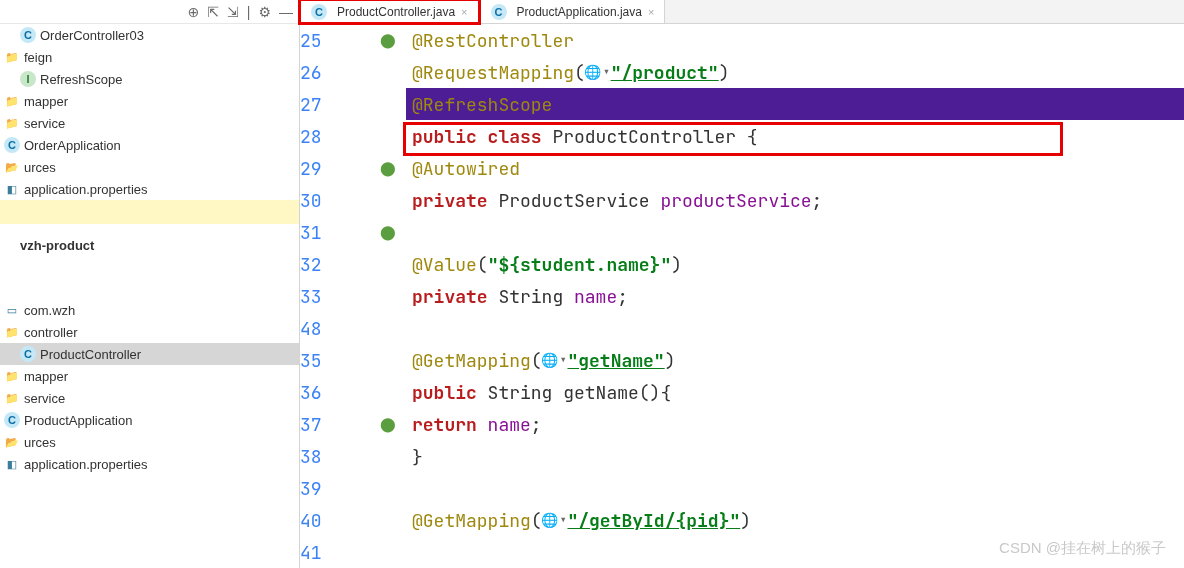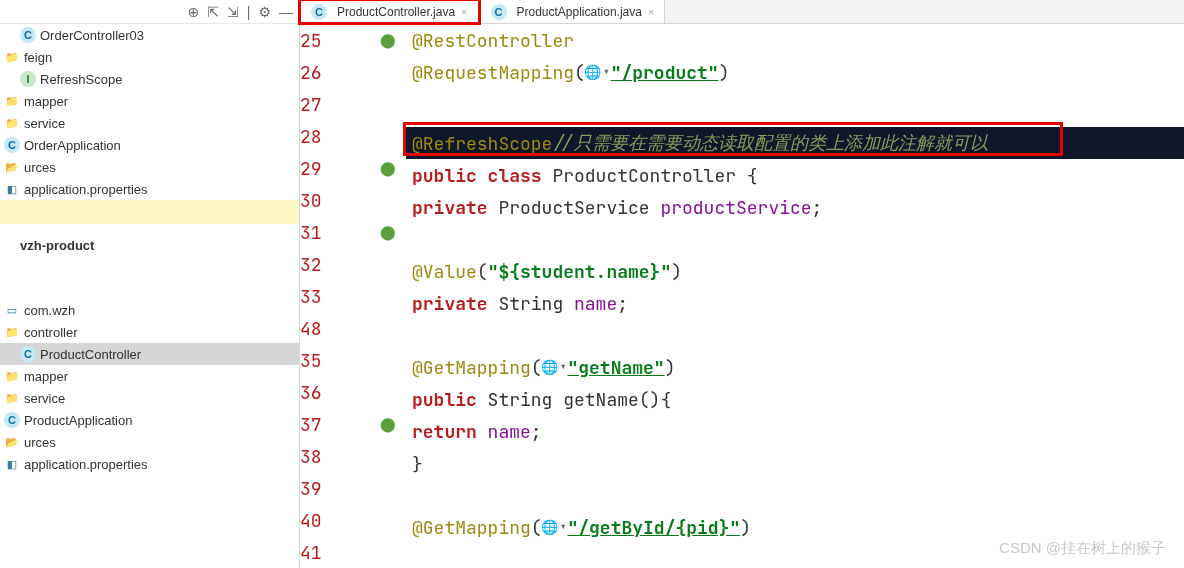--- a/index.html
+++ b/index.html
@@ -21,25 +21,25 @@
 .depth1 { padding-left: 20px; }
 .depth0 { padding-left: 4px; }
 .sep { height: 8px; }
 .module { font-weight: bold; padding: 6px 20px; }
 .main { flex: 1; display: flex; flex-direction: column; }
 .tabs { height: 24px; display: flex; align-items: stretch; border-bottom: 1px solid #d4d4d4; background: #f3f3f3; }
 .tab { display: flex; align-items: center; padding: 0 10px; gap: 6px; border-right: 1px solid #d4d4d4; background: #fff; font-size: 12px; }
 .tab .close { color: #aaa; font-size: 11px; }
 .tab.active { border: 3px solid #e60000; border-bottom: 3px solid #e60000; margin: -2px 0 -2px -2px; position: relative; z-index: 2; }
 .editor { flex: 1; display: flex; font-family: "JetBrains Mono", Consolas, monospace; font-size: 18px; overflow: auto; position: relative; }
-.gutter { width: 80px; text-align: right; padding-right: 12px; color: #b91c1c; user-select: none; background: #fff; }
+.gutter { width: 80px; text-align: right; padding-right: 12px; color: #3b82f6; user-select: none; background: #fff; }
 .marks { width: 26px; background: #fff; }
 .code { flex: 1; position: relative; }
 .line { height: 32px; display: flex; align-items: center; }
-.line.hl28 { background: #0f172a; margin-top: 39px; }
+.line.hl28 { background: #4c1d95; }
 .code .line { padding-left: 6px; white-space: pre; }
 .kw { color: #b91c1c; font-weight: bold; }
 .ann { color: #9e880d; }
 .str { color: #067d17; font-weight: bold; }
 .cmt { color: #8a9a5b; font-style: italic; }
 .id { color: #871094; }
 .linkish { text-decoration: underline; }
 .globe { color: #6b6b6b; font-size: 14px; }
 .mark-green { color: #5b9e3f; font-size: 14px; }
 .redbox { position: absolute; border: 3px solid #e60000; pointer-events: none; }
@@ -188,22 +188,23 @@
           </div>
           <div class="line"></div>
           <div class="line"></div>
           <div class="line"></div>
           <div class="line"></div>
         </div>
       <div class="code" id="code">
         <div class="redbox" style="left:-3px; top:98px; width:660px; height:34px;"></div>
       <div class="line"><span class="ann">@RestController</span></div>
           <div class="line"><span class="ann">@RequestMapping</span><span>(</span><span class="globe">🌐▾</span><span class="str linkish">"/product"</span><span>)</span></div>
-          <div class="line hl28"><span class="ann">@RefreshScope</span><span class="cmt">//只需要在需要动态读取配置的类上添加此注解就可以</span></div>
+          <div class="line hl28"><span class="ann">@RefreshScope</span></div>
           <div class="line"><span class="kw">public </span><span class="kw">class </span><span>ProductController {</span></div>
+          <div class="line">    <span class="ann">@Autowired</span></div>
           <div class="line">    <span class="kw">private </span><span>ProductService </span><span class="id">productService</span><span>;</span></div>
           <div class="line"></div>
           <div class="line">    <span class="ann">@Value</span><span>(</span><span class="str">"${student.name}"</span><span>)</span></div>
           <div class="line">    <span class="kw">private </span><span>String </span><span class="id">name</span><span>;</span></div>
           <div class="line"></div>
           <div class="line">    <span class="ann">@GetMapping</span><span>(</span><span class="globe">🌐▾</span><span class="str linkish">"getName"</span><span>)</span></div>
           <div class="line">    <span class="kw">public </span><span>String getName(){</span></div>
           <div class="line">        <span class="kw">return </span><span class="id">name</span><span>;</span></div>
           <div class="line">    <span>}</span></div>
           <div class="line"></div>

